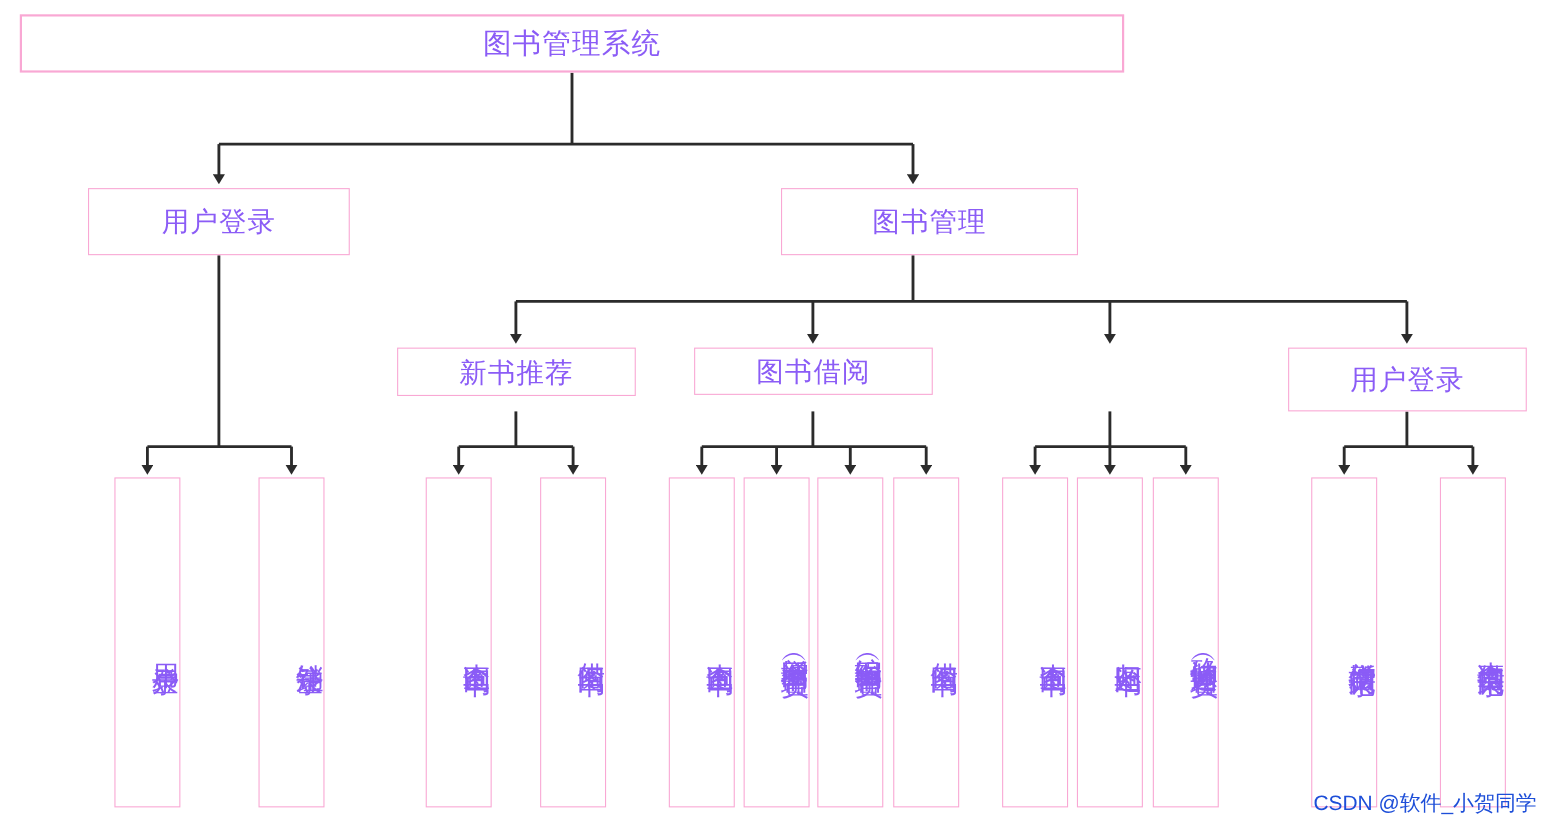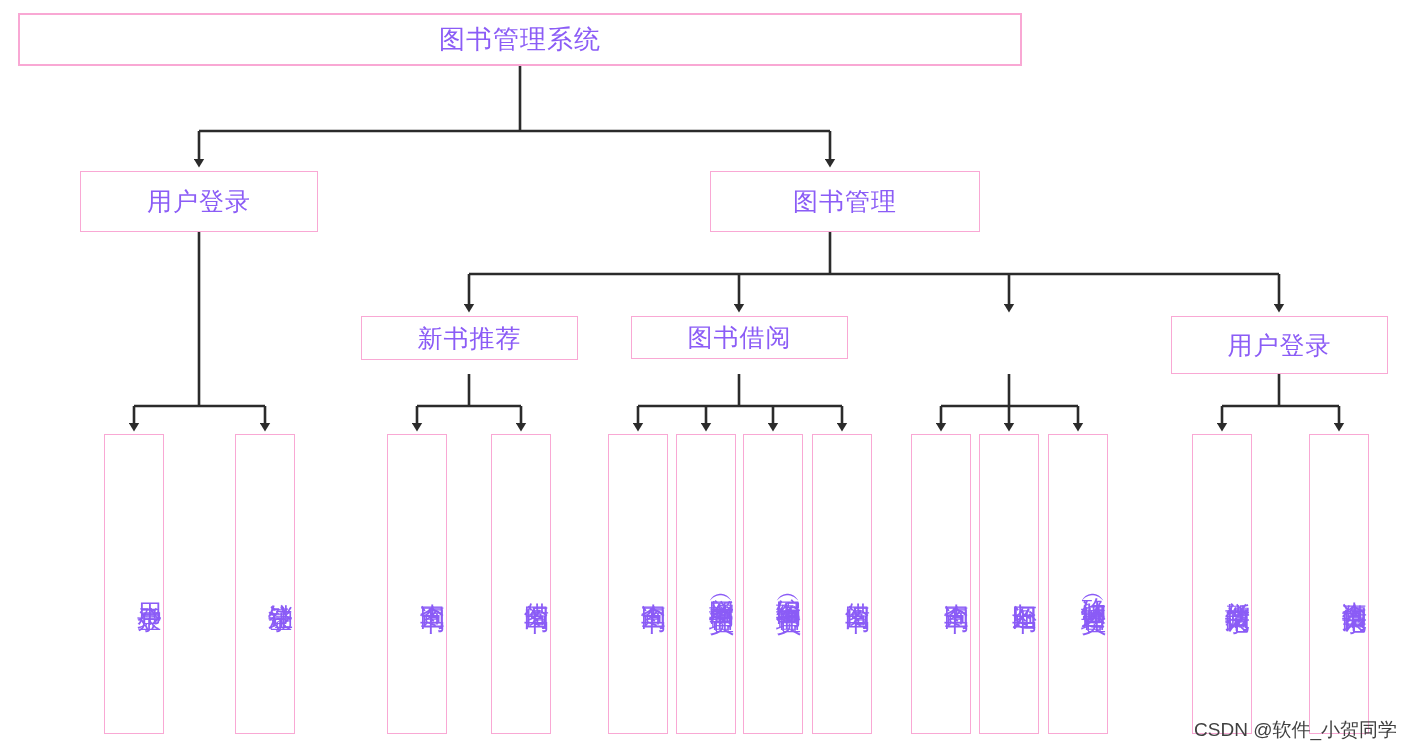--- a/index.html
+++ b/index.html
@@ -57,21 +57,21 @@
     writing-mode: vertical-rl;
     text-orientation: upright;
     display: block;
     white-space: nowrap;
   }
   #watermark {
     position: absolute;
     right: 8px;
     bottom: 4px;
     font-size: 19px;
-    color: #404040;
+    color: #1d4ed8;
     white-space: nowrap;
     user-select: none;
   }
 </style>
 </head>
 <body>
 
 <div id="canvas">
 
   <svg id="edges" viewBox="0 0 1405 747" xmlns="http://www.w3.org/2000/svg">

